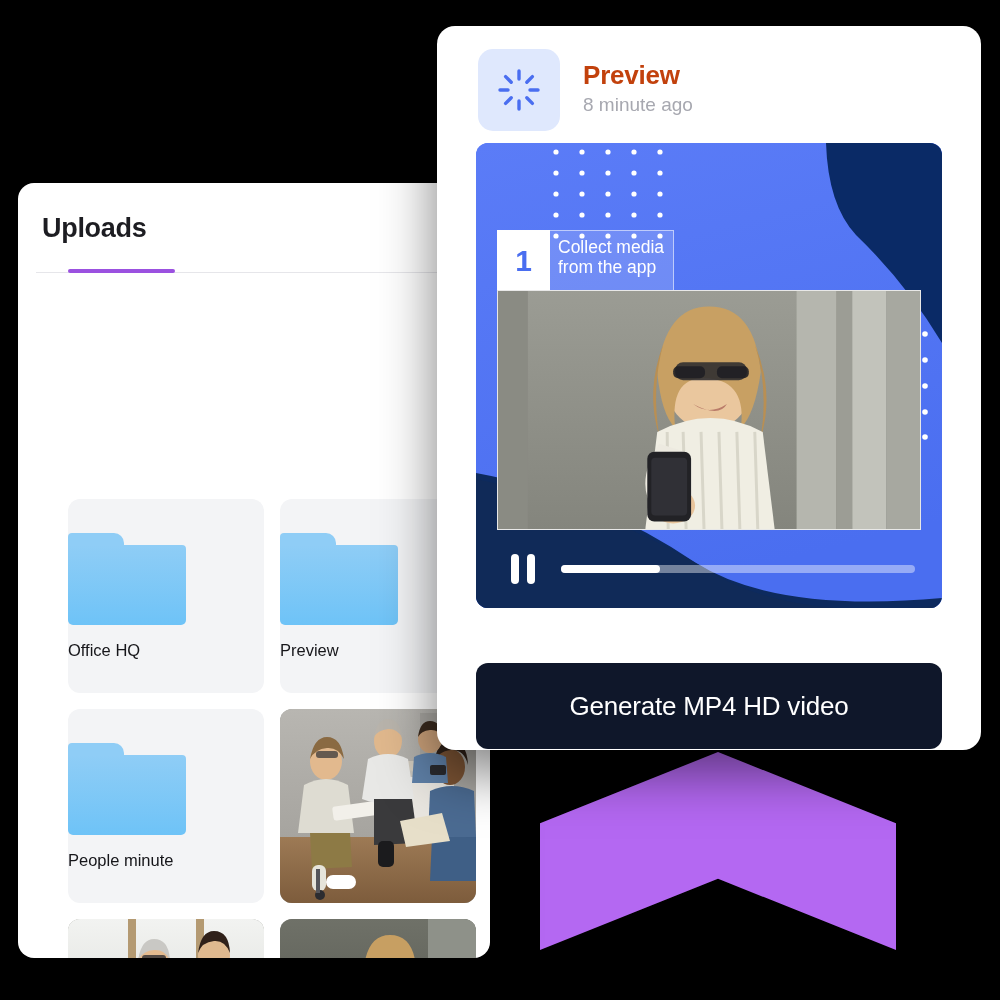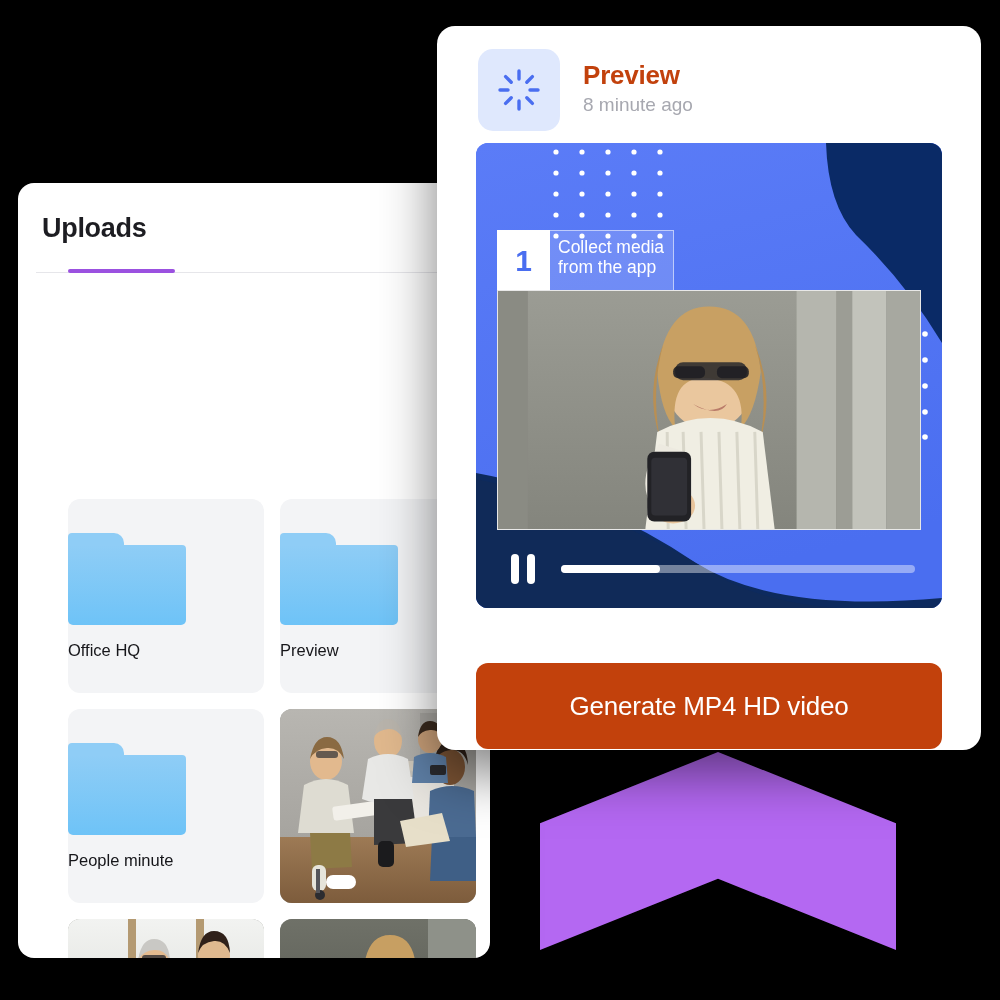--- a/index.html
+++ b/index.html
@@ -262,21 +262,21 @@
   }
 
   .generate-btn {
     position: absolute;
     left: 39px;
     top: 637px;
     width: 466px;
     height: 86px;
     border: none;
     border-radius: 12px;
-    background: #c2410c;
+    background: #0f172a;
     color: #ffffff;
     font-family: "Liberation Sans", sans-serif;
     font-size: 26px;
     letter-spacing: -0.2px;
     cursor: pointer;
   }
 </style>
 </head>
 <body>
 

